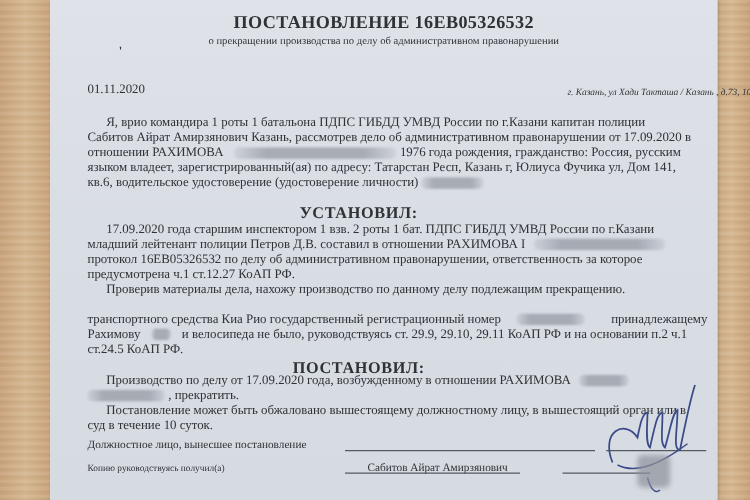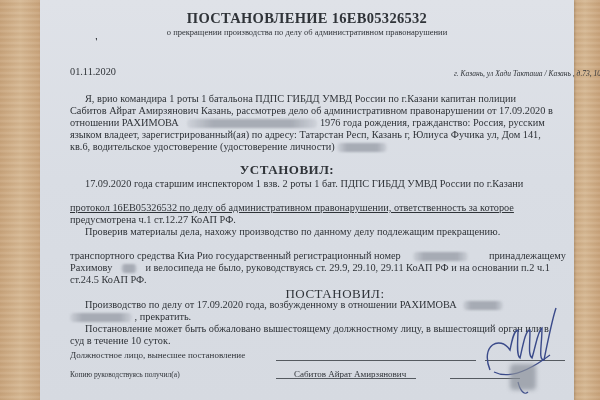--- a/index.html
+++ b/index.html
@@ -26,21 +26,21 @@
   .title {
     position: absolute; left: 0; width: 534px; top: 10px; text-align: center;
     font-weight: bold; font-size: 14.5px; letter-spacing: 0.3px;
   }
   .subtitle {
     position: absolute; left: 0; width: 534px; top: 27px; text-align: center; font-size: 8.5px;
   }
   .heading {
     position: absolute; left: 0; width: 494px; text-align: center; font-weight: bold; font-size: 13px; letter-spacing: 0.5px;
   }
-  .heading.plain { font-weight: normal; padding-left: 48px; }
+  .heading.plain { font-weight: bold; }
   .place { font-style: italic; font-size: 7.5px; margin-left: 22px; }
   .redact {
     display: inline-block; height: 9px; vertical-align: middle;
     background: linear-gradient(90deg, rgba(160,165,175,0.2), rgba(150,155,165,0.75) 20%, rgba(150,155,165,0.75) 80%, rgba(160,165,175,0.2));
     border-radius: 4px; filter: blur(1px);
   }
   .underline { position: absolute; height: 1px; background: #555a60; }
   .sign-label { font-size: 9px; }
   .small { font-size: 7.5px; }
   .signature { position: absolute; }
@@ -74,21 +74,25 @@
     <span>1976 года рождения, гражданство: Россия, русским</span>
   </div>
   <div class="line" style="left:30px; top:129px;">языком владеет, зарегистрированный(ая) по адресу:  Татарстан Респ, Казань г, Юлиуса Фучика ул, Дом 141,</div>
   <div class="line" style="left:30px; top:141px;">
     <span>кв.6, водительское удостоверение (удостоверение личности)</span>
     <span class="redact" style="width:50px;"></span>
   </div>
 
   <div class="heading" style="top:162px;">УСТАНОВИЛ:</div>
   <div class="line" style="left:45px; top:178px;">17.09.2020 года   старшим инспектором 1 взв. 2 роты 1 бат.  ПДПС ГИБДД УМВД России по г.Казани</div>
-  <div class="line" style="left:30px; top:202px;text-decoration:underline;">протокол  16ЕВ05326532   по   делу   об   административном   правонарушении,   ответственность   за   которое</div>
+  <div class="line" style="left:30px; top:190px;">
+    <span>младший лейтенант полиции Петров Д.В.  составил в отношении РАХИМОВА I</span>
+    <span class="redact" style="width:105px; margin-left:4px;"></span>
+  </div>
+  <div class="line" style="left:30px; top:202px;">протокол  16ЕВ05326532   по   делу   об   административном   правонарушении,   ответственность   за   которое</div>
   <div class="line" style="left:30px; top:214px;">предусмотрена  ч.1 ст.12.27 КоАП РФ.</div>
 
   <div class="line" style="left:45px; top:226px;">Проверив материалы дела, нахожу производство по данному делу подлежащим прекращению.</div>
   <div class="line" style="left:30px; top:250px;">
     <span>транспортного средства   Киа Рио государственный регистрационный номер</span>
     <span class="redact" style="width:55px; margin:0 18px 0 10px;"></span>
     <span>принадлежащему</span>
   </div>
   <div class="line" style="left:30px; top:262px;">
     <span>Рахимову</span>

